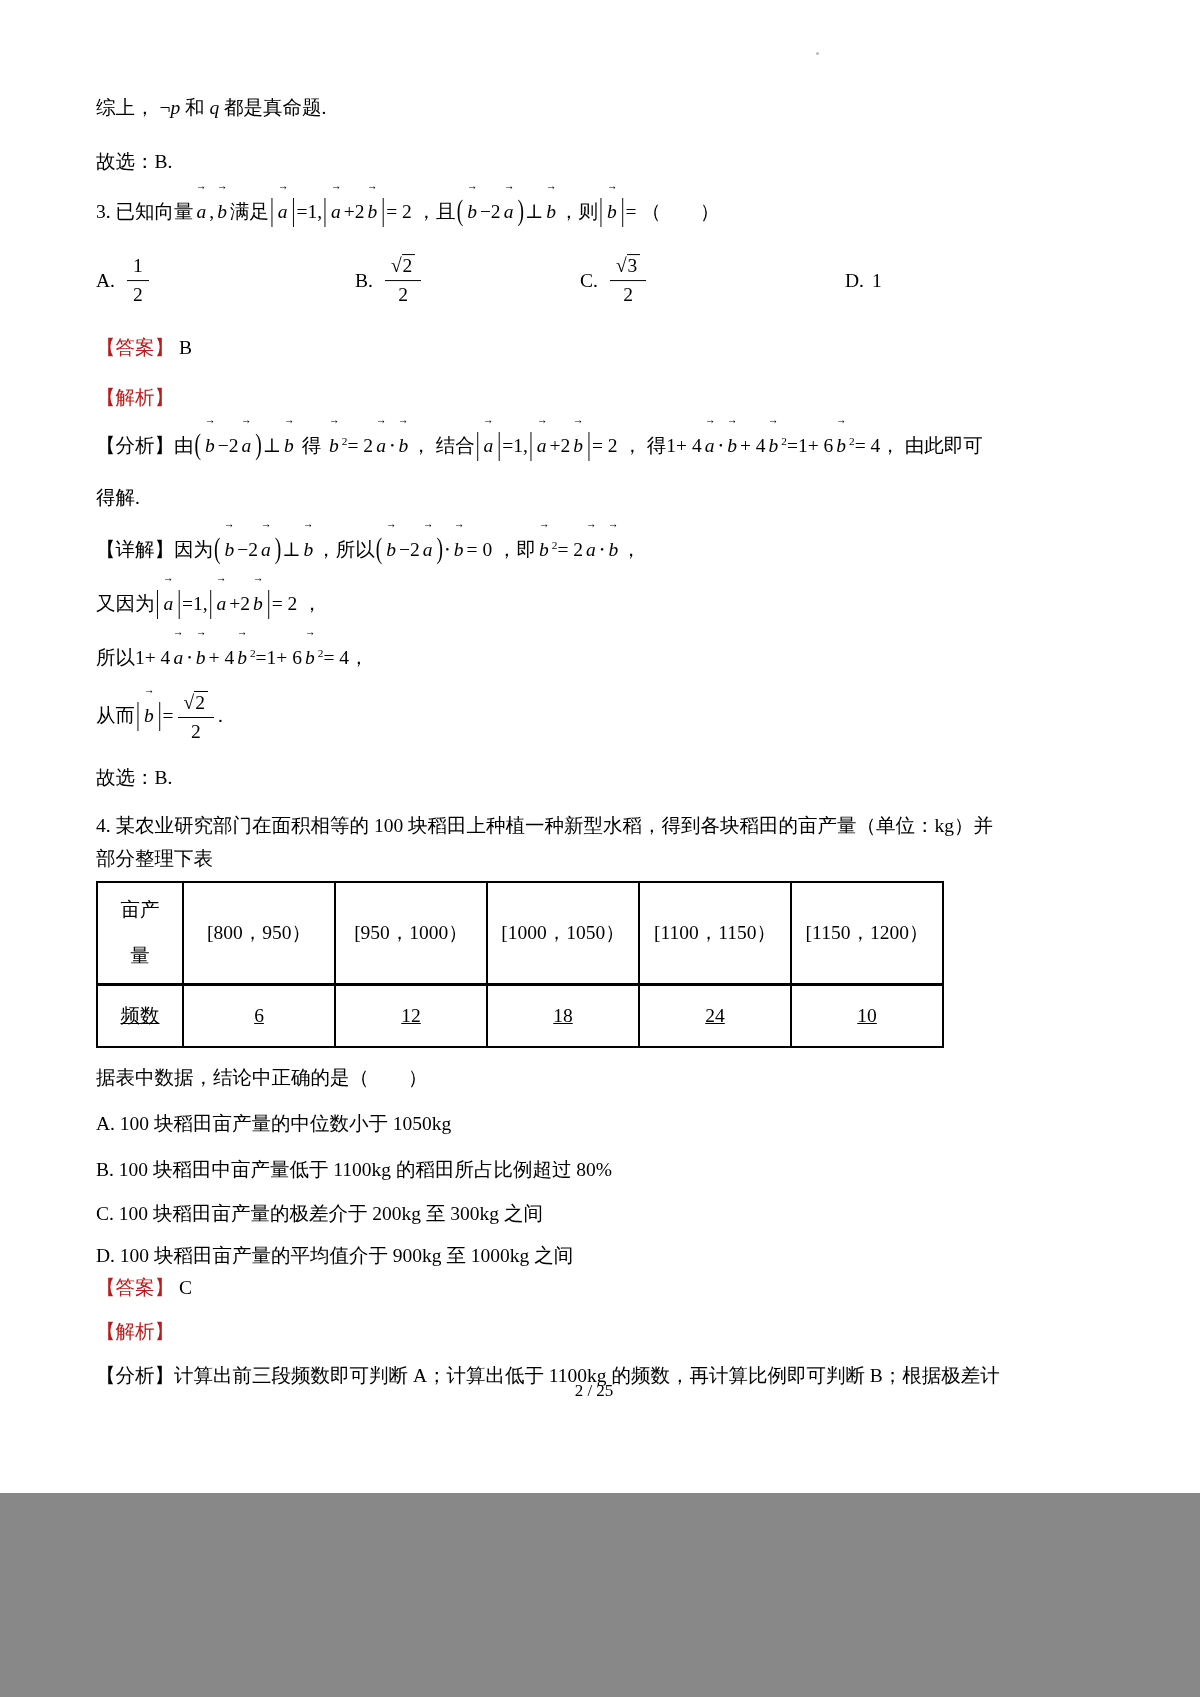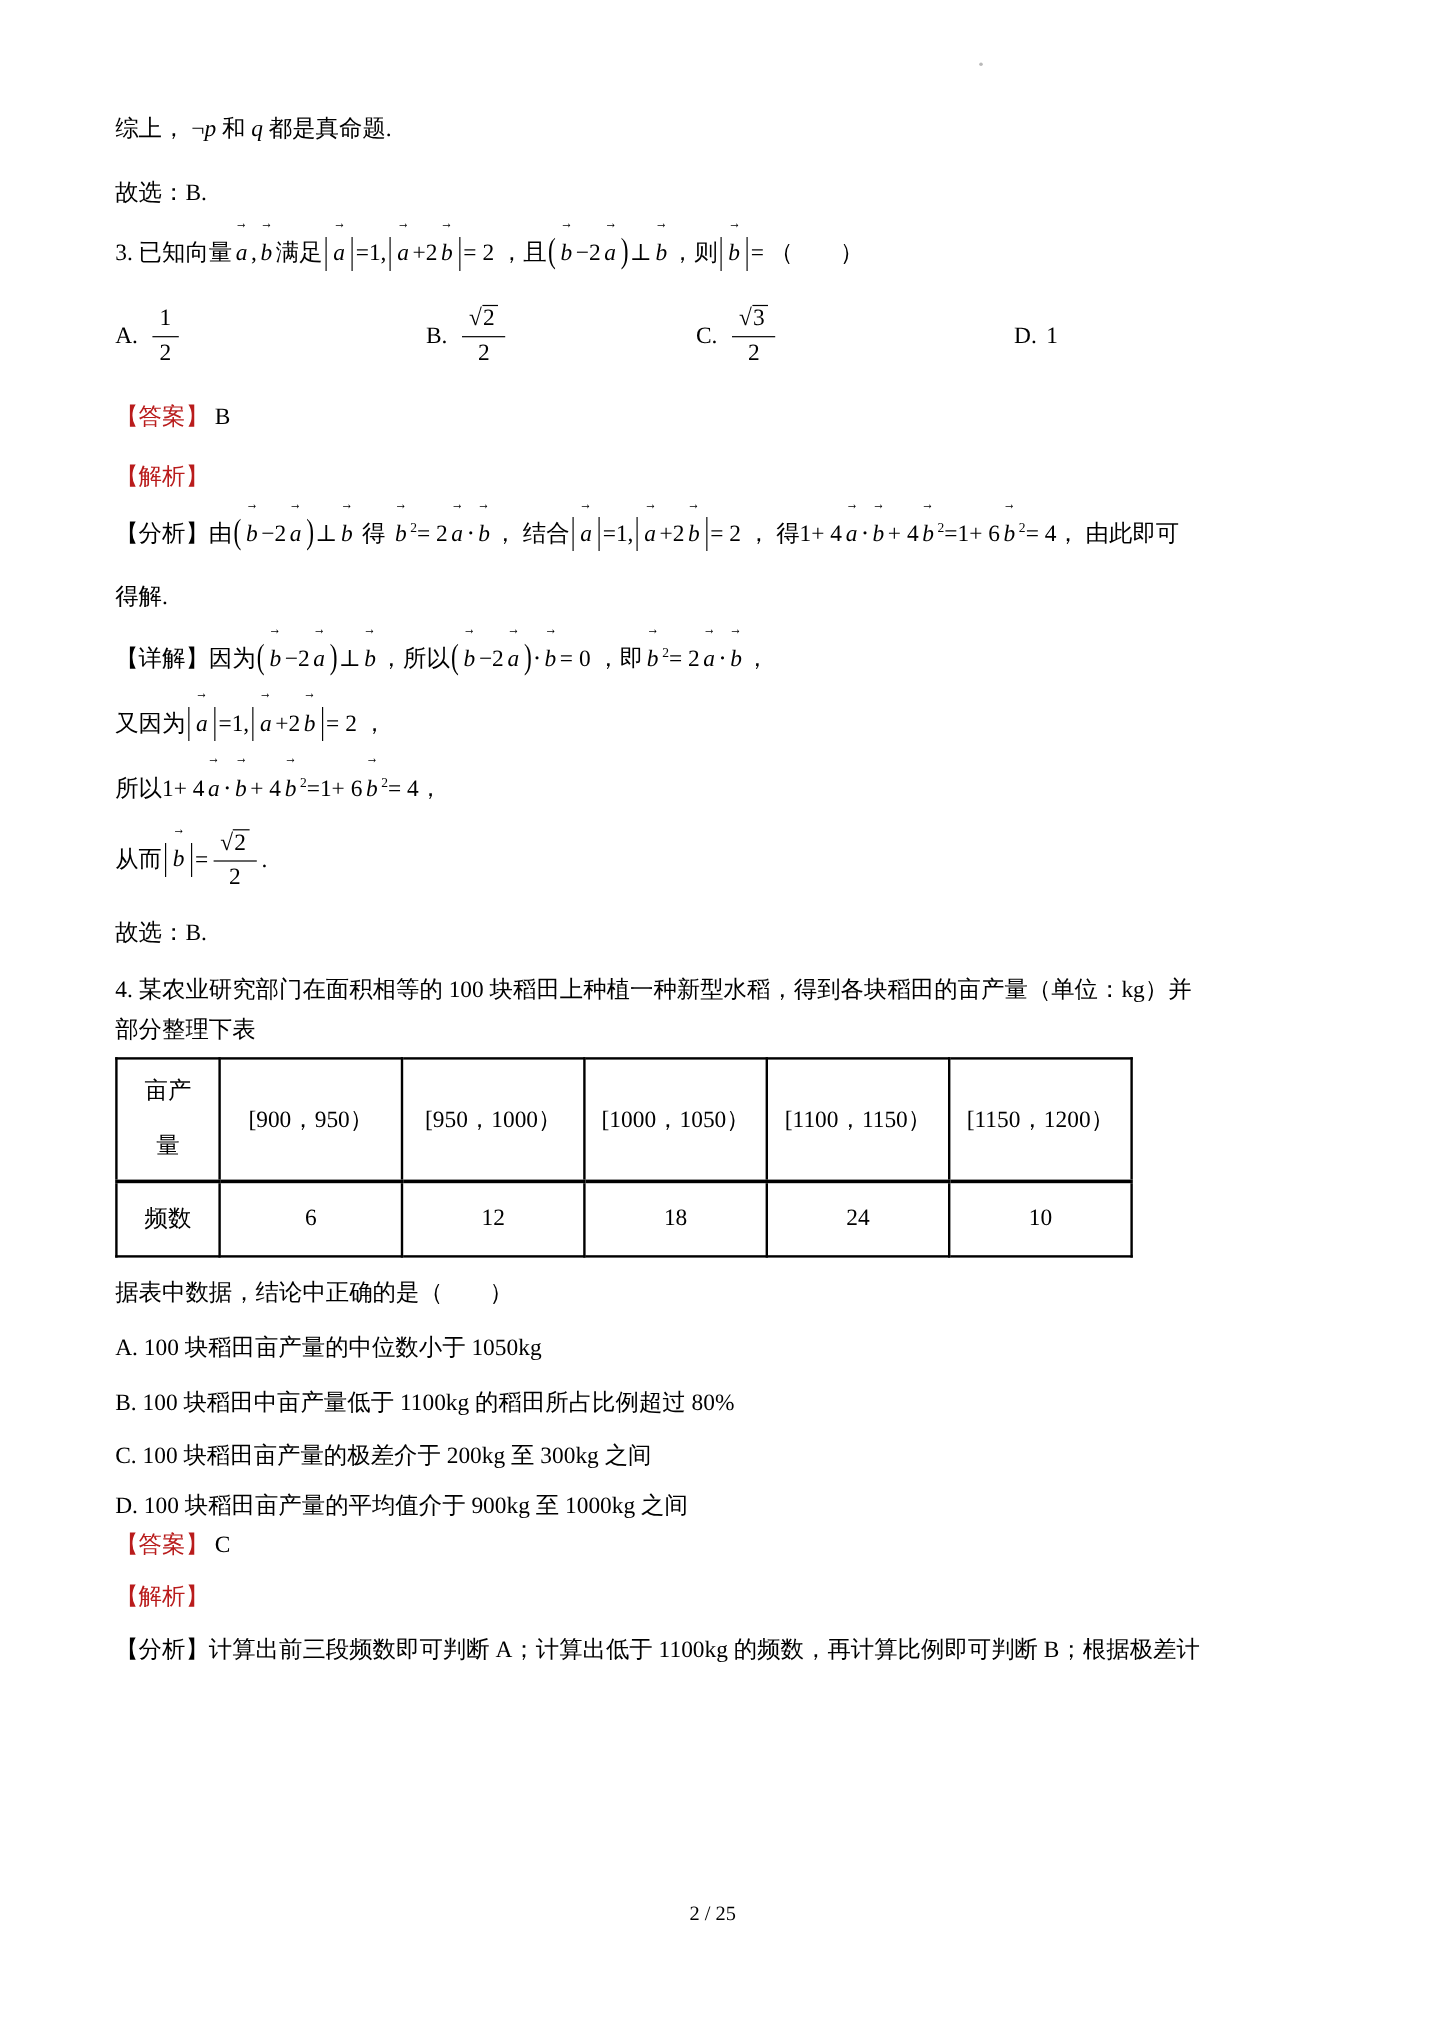--- a/index.html
+++ b/index.html
@@ -1,17 +1,17 @@
 <!DOCTYPE html>
 <html><head>
 <meta charset="utf-8">
 <style>
   html,body { margin:0; padding:0; background:#888; }
   .page {
-    position:relative; width:1200px; height:1697px; margin:0 auto;
+    position:relative; width:1200px; height:1493px; margin:0 auto;
     background:#ffffff; overflow:hidden;
     font-family:"Liberation Serif","DejaVu Serif",serif;
     font-size:19.5px; color:#000;
   }
   .content { padding:92px 96px 0 96px; }
   p.line { margin:0 0 22px 0; line-height:32px; }
   p.mline { margin:0 0 14px 0; line-height:40px; }
   .nowrap { white-space:nowrap; }
   .blue { color:#b91c1c; }
   .ansval { margin-left:5px; }
@@ -33,21 +33,21 @@
 
   
   .optrow { position:relative; height:78px; margin:0 0 12px 0; }
   .opt { position:absolute; top:50%; transform:translateY(-50%);
          display:flex; align-items:center; gap:8px; }
 
   
   table.freq-table { border-collapse:collapse; table-layout:fixed; margin:0 0 14px 0; }
   table.freq-table td { border:2px solid #000; text-align:center; vertical-align:middle; padding:0 6px; }
   table.freq-table tr.r1 td { height:100px; }
-  table.freq-table tr.r2 td { height:60px; border-top:3px solid #000; }
+  table.freq-table tr.r2 td { height:60px; border-top:3px solid #000;text-decoration:underline; }
   td.hcol { width:72px; }
   td.dcol { width:138px; }
   .hwrap { display:inline-block; width:46px; line-height:46px; text-align:center; }
 
   .footer { position:absolute; left:0; right:12px; bottom:92px; text-align:center; font-size:17px; }
   .dot { position:absolute; left:816px; top:52px; width:3px; height:3px; background:#b9b9b9; border-radius:50%; }
 </style>
 </head>
 <body>
 
@@ -91,21 +91,21 @@
     <p class="mline" style="margin-bottom:18px"><span>从而</span><span class="ab">|</span><span class="vec"><span class="arr">→</span><span class="it">b</span></span><span class="ab">|</span><span>=</span><span class="frac"><span class="num"><span class="sqrt"><span class="rs">√</span><span class="und">2</span></span></span><span class="den"><span>2</span></span></span><span>.</span></p>
     <p class="line" style="margin-bottom:16px">故选：B.</p>
 
     <p class="line nowrap" style="margin-bottom:1px">4. 某农业研究部门在面积相等的 100 块稻田上种植一种新型水稻，得到各块稻田的亩产量（单位：kg）并</p>
     <p class="line" style="margin-bottom:6px">部分整理下表</p>
 
     <table class="freq-table">
       <tbody>
           <tr class="r1">
         <td class="hcol"><span class="hwrap">亩产量</span></td>
-        <td class="dcol">[900，950）</td>
+        <td class="dcol">[800，950）</td>
         <td class="dcol">[950，1000）</td>
         <td class="dcol">[1000，1050）</td>
         <td class="dcol">[1100，1150）</td>
         <td class="dcol">[1150，1200）</td>
       </tr>
       <tr class="r2">
         <td class="hcol">频数</td>
         <td class="dcol">6</td>
         <td class="dcol">12</td>
         <td class="dcol">18</td>

